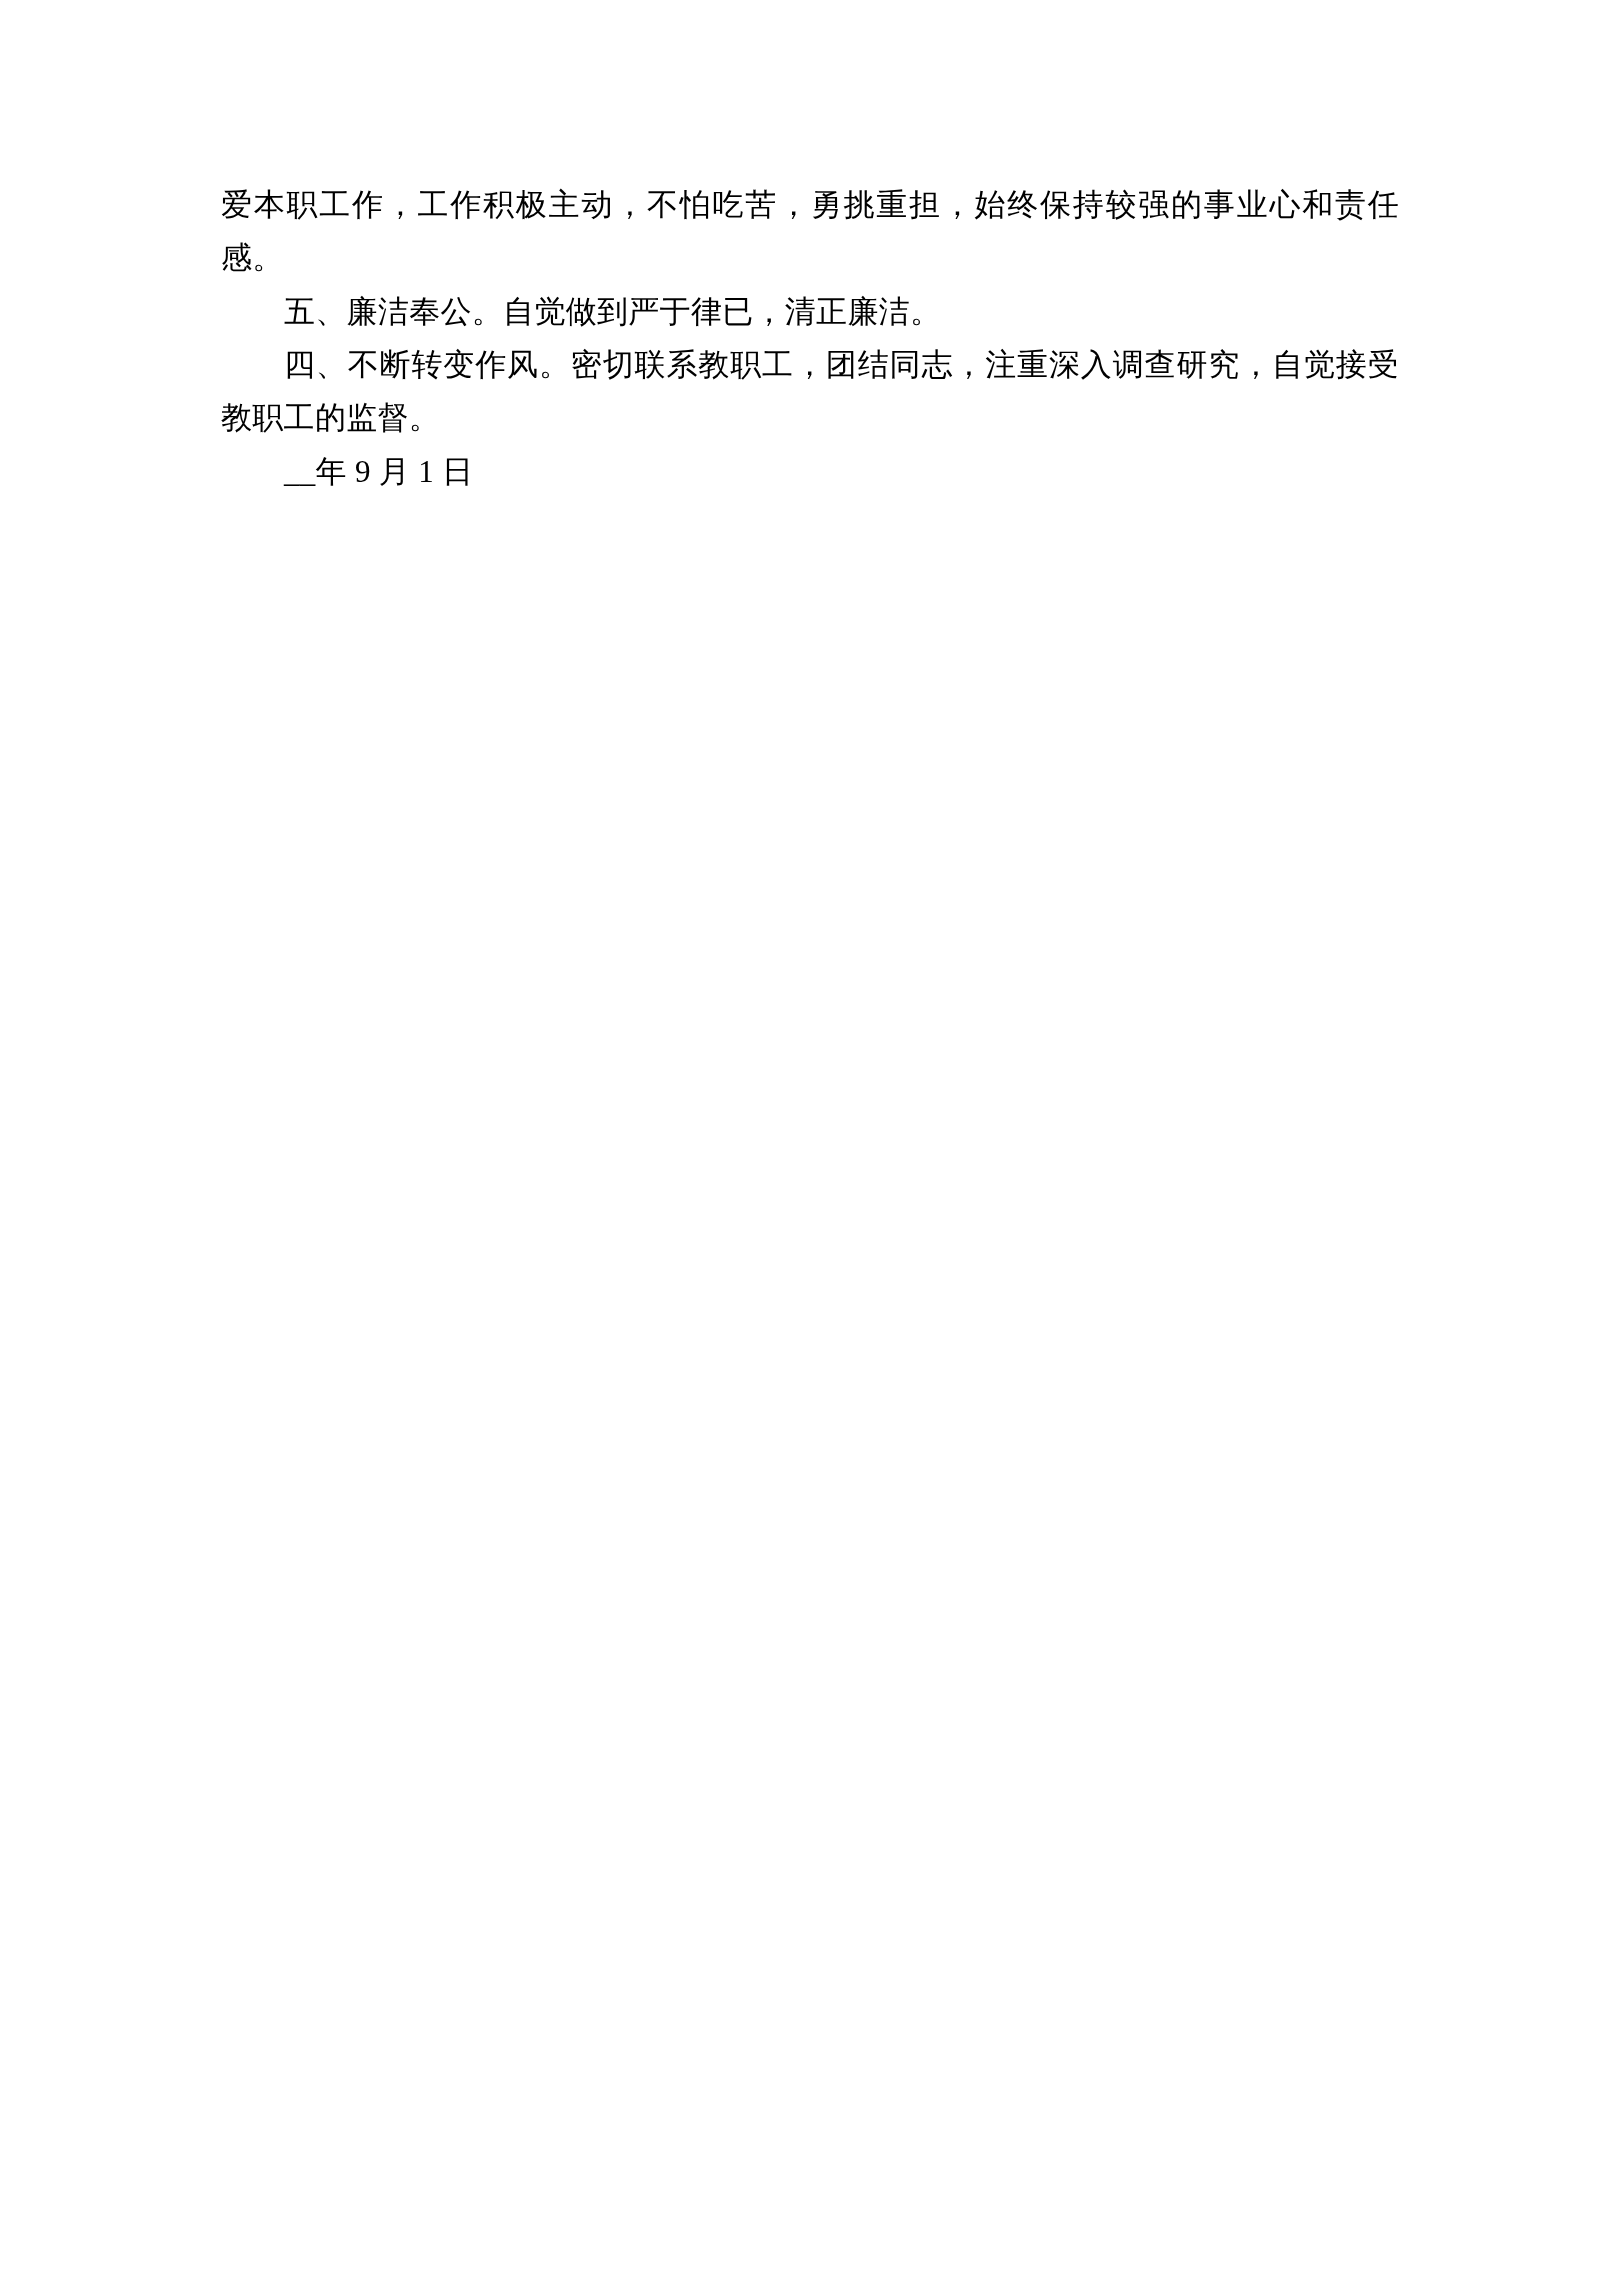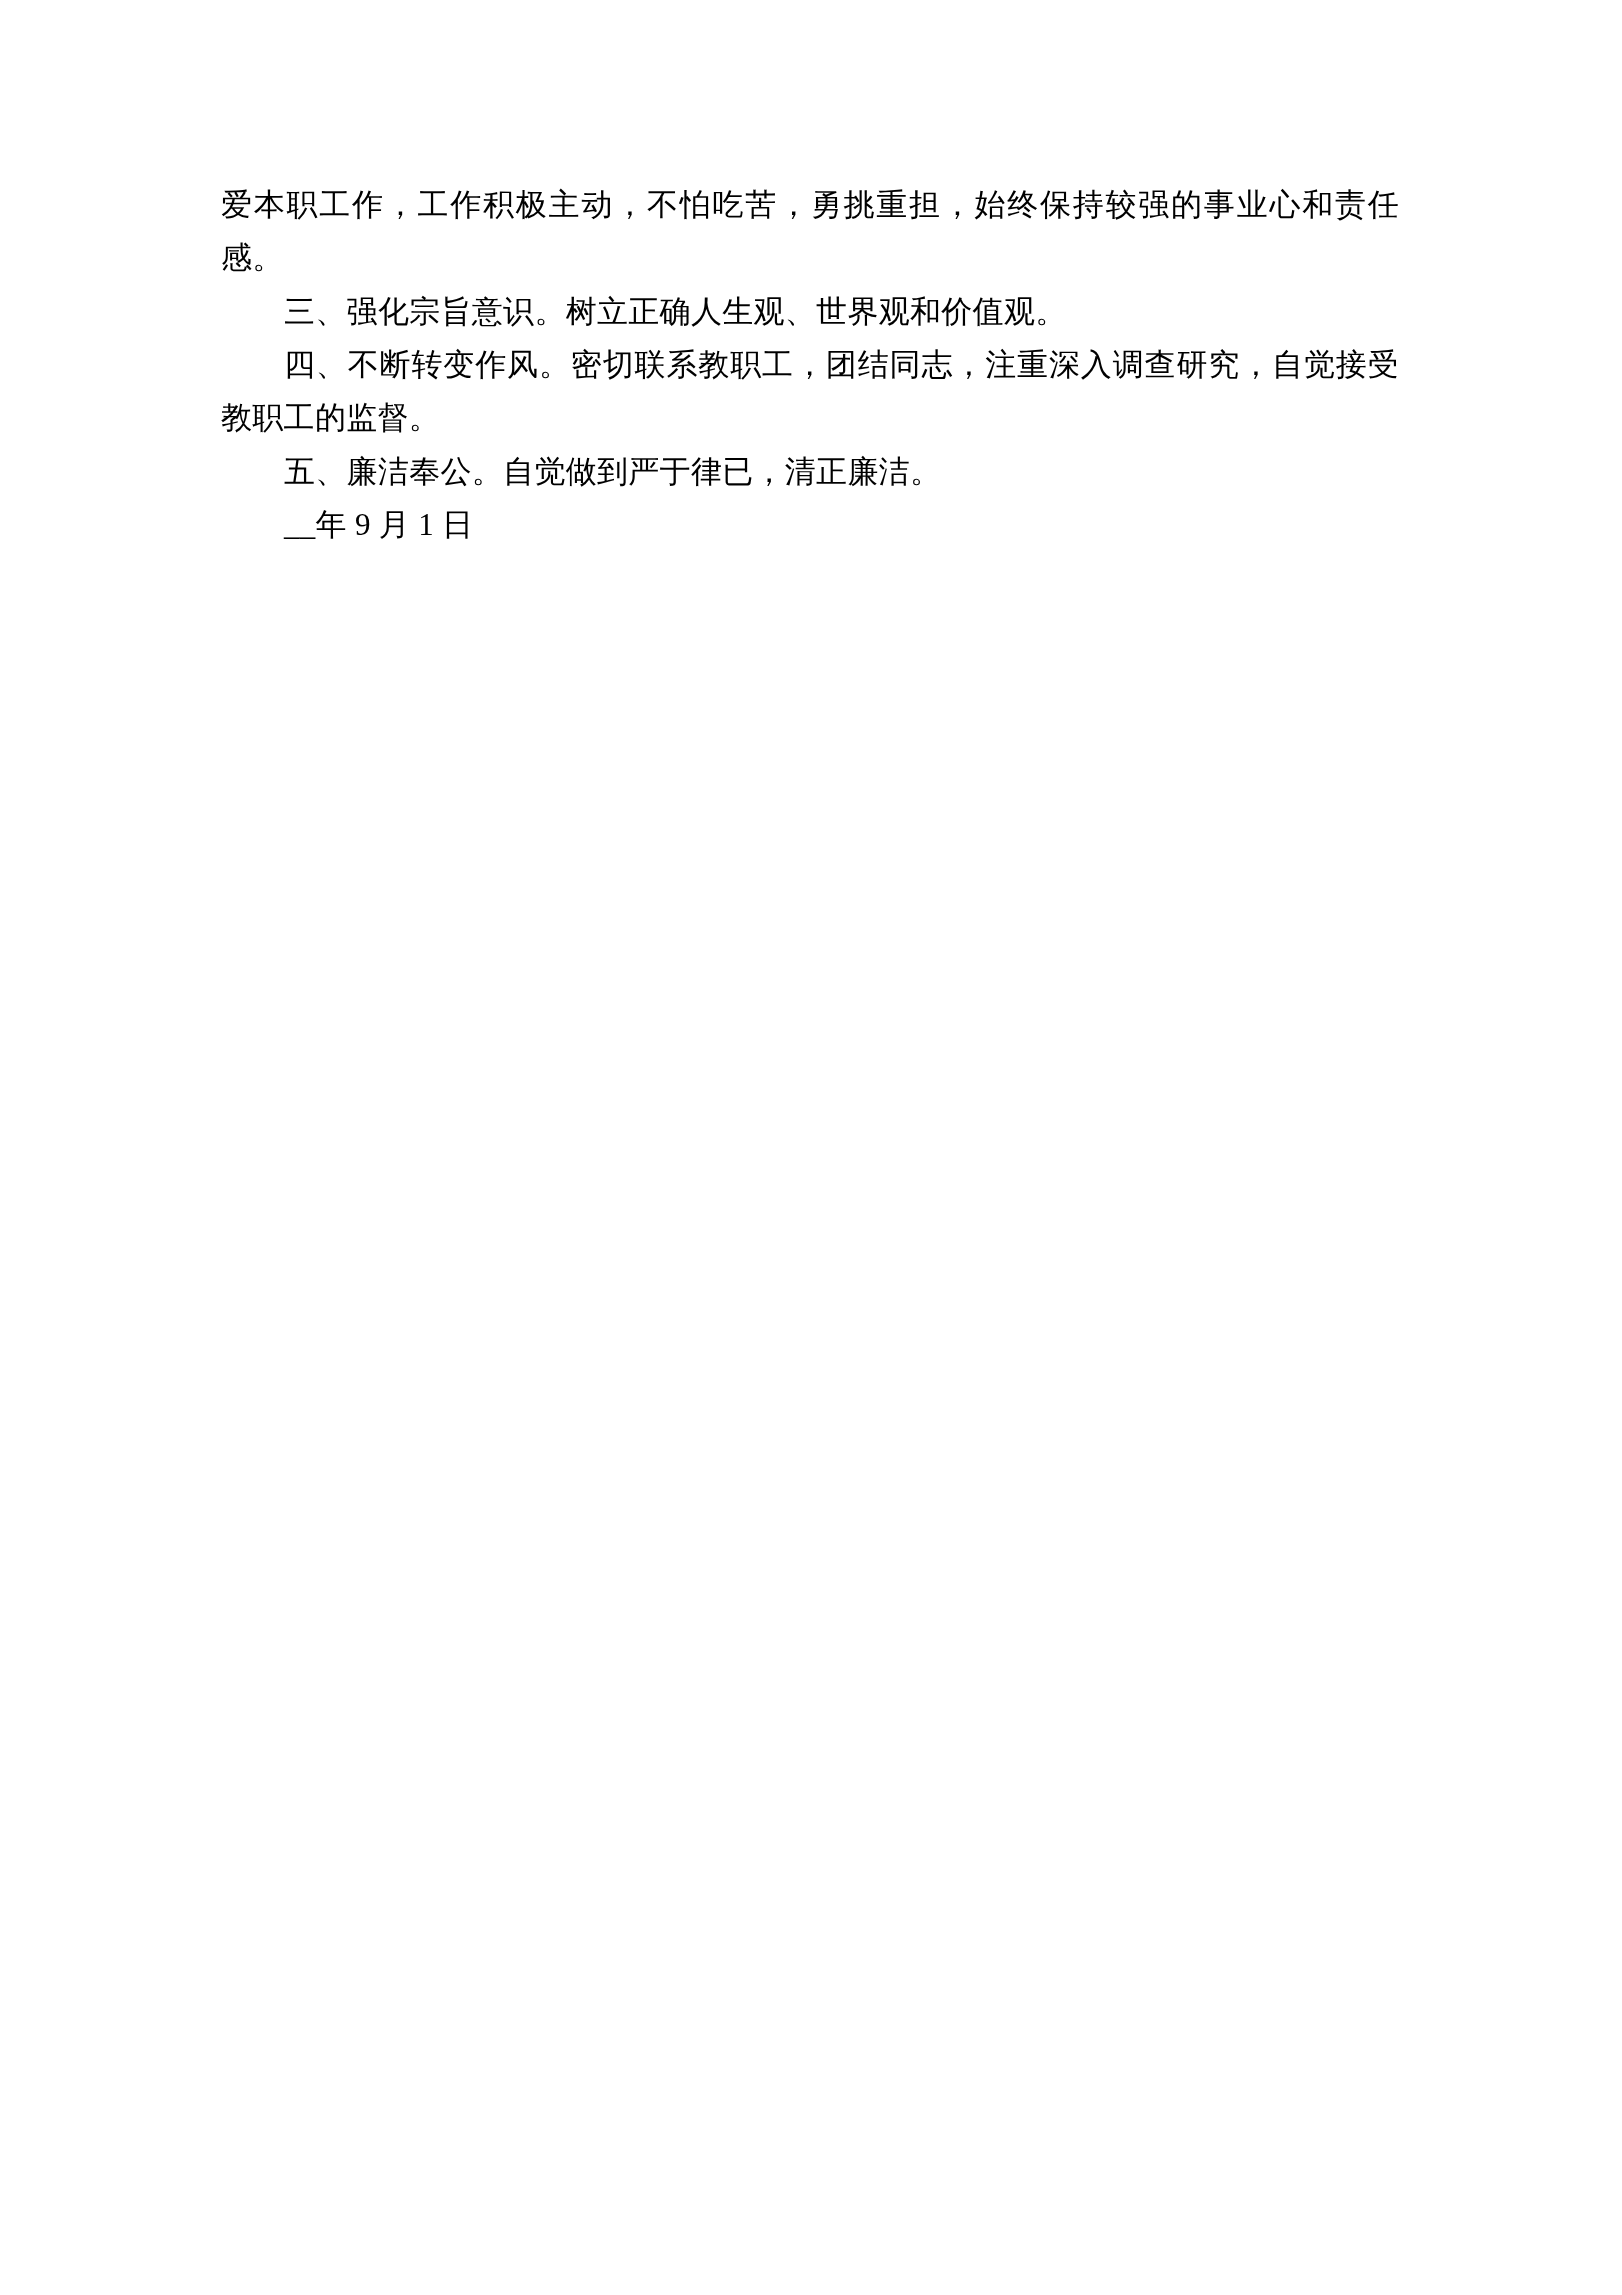--- a/index.html
+++ b/index.html
@@ -55,24 +55,23 @@
   }
 </style>
 </head>
 <body>
 
 <div class="page">
   <div class="doc-body">
 
     <p class="para">爱本职工作，工作积极主动，不怕吃苦，勇挑重担，始终保持较强的事业心和责任感。</p>
 
-    <p class="para indent">三、强化宗旨意识。树立正确人生观、世界观和价值观。</p>
+
+    <p class="para indent">五、廉洁奉公。自觉做到严于律已，清正廉洁。</p>
 
     <p class="para indent">四、不断转变作风。密切联系教职工，团结同志，注重深入调查研究，自觉接受教职工的监督。</p>
-
-    <p class="para indent">五、廉洁奉公。自觉做到严于律已，清正廉洁。</p>
 
 
     <p class="date">__年 9 月 1 日</p>
 
   </div>
 </div>
 
 
 </body></html>

